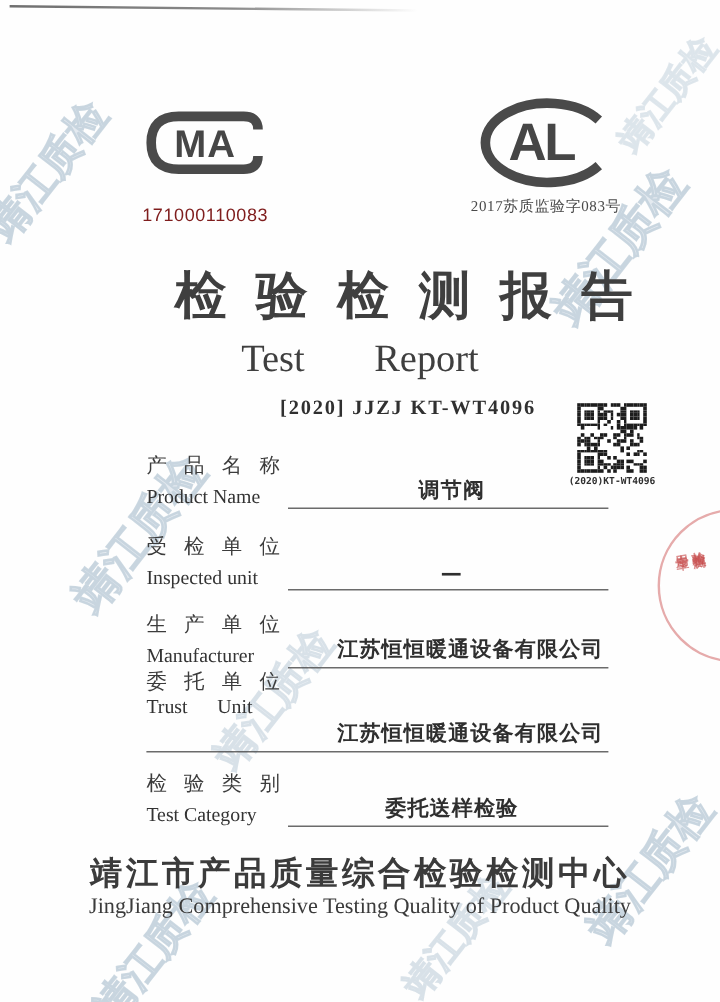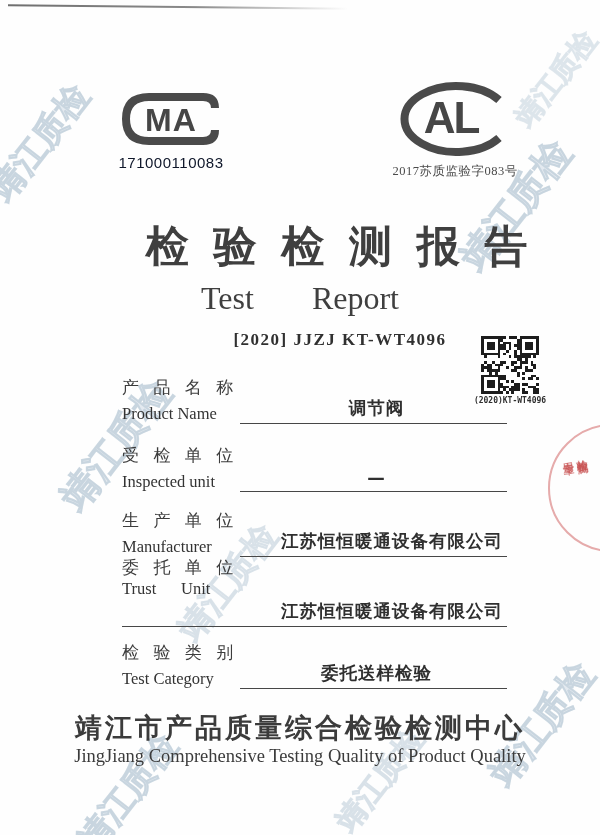--- a/index.html
+++ b/index.html
@@ -15,21 +15,21 @@
     transform:rotate(0.6deg);}
   
   .wm{position:absolute;font-weight:700;
     color:rgba(206,217,227,0.55);
     -webkit-text-stroke:1px rgba(193,207,219,0.8);
     transform:rotate(-52deg);white-space:nowrap;pointer-events:none;
     font-family:"DejaVu Sans","Liberation Sans",sans-serif;}
   
   .cma{position:absolute;left:116px;top:90px;width:110px;text-align:center;}
   .cma-num{font-family:"Liberation Sans","DejaVu Sans",sans-serif;
-    font-size:15px;letter-spacing:.5px;color:#0f172a;margin-top:2px;}
+    font-size:15px;letter-spacing:.5px;color:#7f1d1d;margin-top:18px;}
   .cal{position:absolute;left:390px;top:80px;width:130px;text-align:center;}
   .cal-cap{font-size:12.5px;color:#4a4a4a;margin-top:1px;letter-spacing:.5px;}
   
   .title-cn{position:absolute;left:0;top:218px;width:100%;text-align:center;
     font-size:43px;font-weight:600;letter-spacing:7px;color:#3f3f3f;margin-left:40px;}
   .title-en{position:absolute;left:0;top:280px;width:100%;
     display:flex;justify-content:center;gap:58px;
     font-size:32px;color:#3f3f3f;}
   .report-no{position:absolute;left:0;top:330px;width:100%;text-align:center;
     font-size:17px;letter-spacing:1.5px;color:#303030;font-weight:600;margin-left:40px;}

